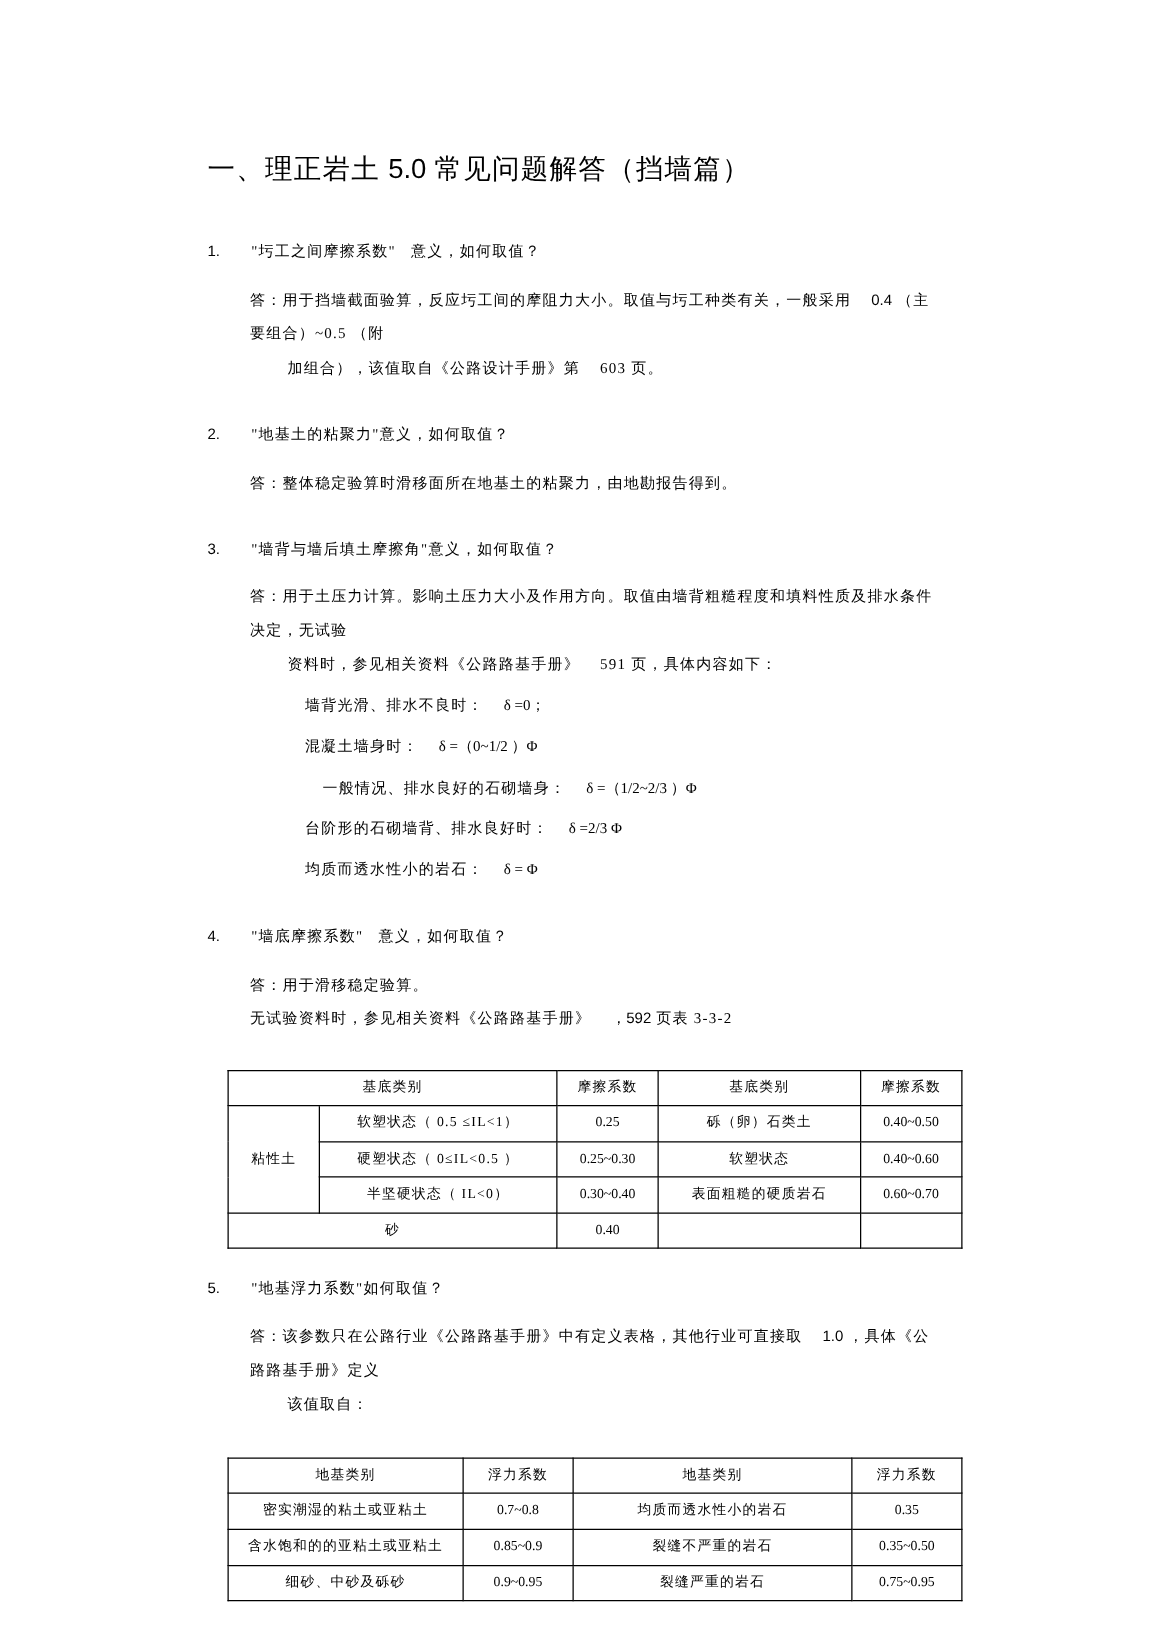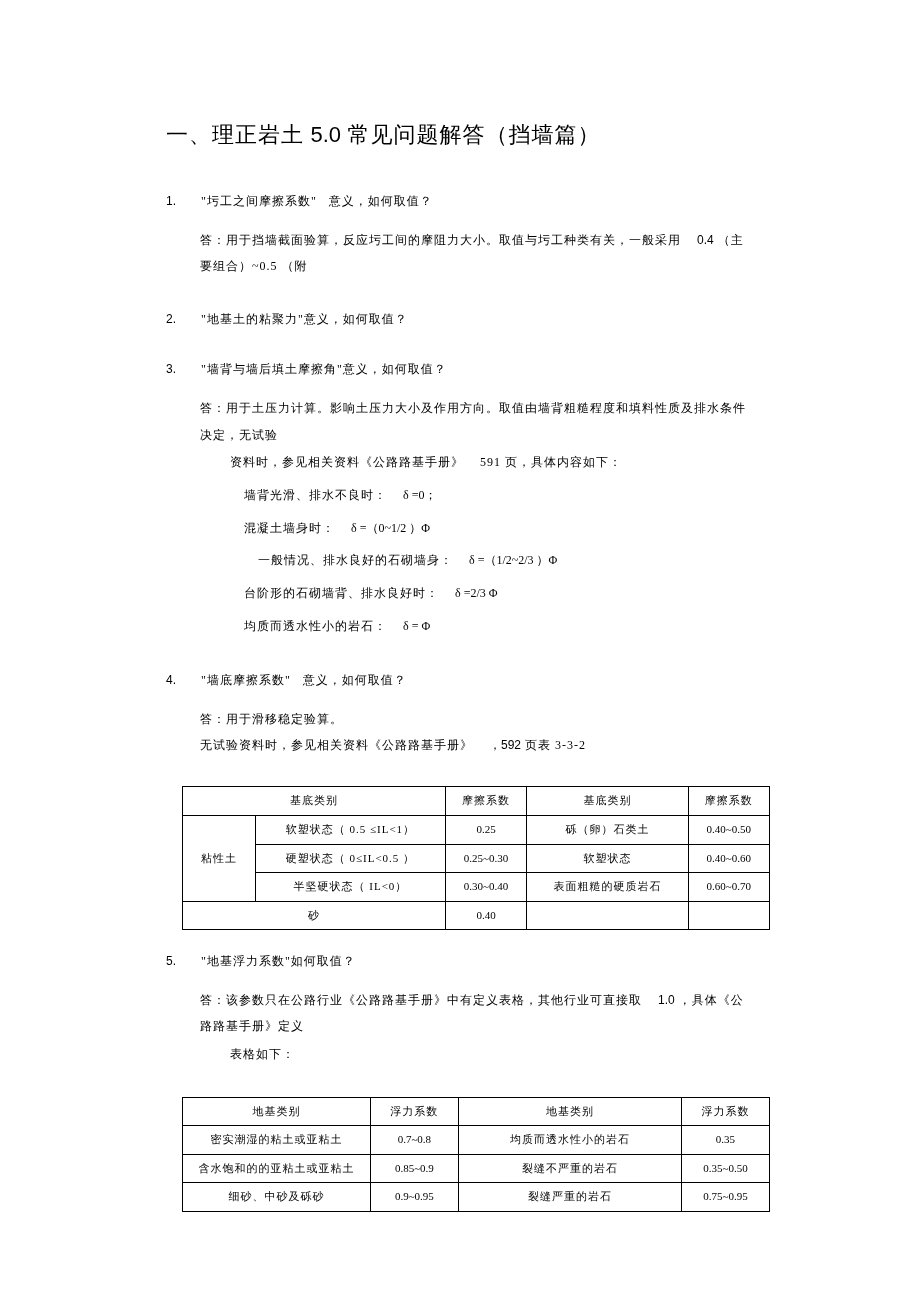--- a/index.html
+++ b/index.html
@@ -106,26 +106,35 @@
       &nbsp;&nbsp;
       <span class="q-title">意义，如何取值？</span>
     </div>
     <div class="ans">
       <span>答：用于挡墙截面验算，反应圬工间的摩阻力大小。取值与圬工种类有关，一般采用</span>
       &nbsp;&nbsp;
       <span class="hl">0.4</span>
       <span>（主要组合）~0.5</span>
       <span>（附</span>
     </div>
+    <div class="indent">
+      <span>加组合），该值取自《公路设计手册》第</span>
+      &nbsp;&nbsp;
+      <span class="hl">603</span>
+      <span>页。</span>
+    </div>
   </div>
 
   <div class="q-block">
     <div class="q-line">
       <span class="q-num">2.</span>
       <span class="q-title">"地基土的粘聚力"意义，如何取值？</span>
+    </div>
+    <div class="ans">
+      <span>答：整体稳定验算时滑移面所在地基土的粘聚力，由地勘报告得到。</span>
     </div>
   </div>
 
   <div class="q-block">
     <div class="q-line">
       <span class="q-num">3.</span>
       <span class="q-title">"墙背与墙后填土摩擦角"意义，如何取值？</span>
     </div>
     <div class="ans">
       <span>答：用于土压力计算。影响土压力大小及作用方向。取值由墙背粗糙程度和填料性质及排水条件决定，无试验</span>
@@ -222,21 +231,21 @@
       <span class="q-num">5.</span>
       <span class="q-title">"地基浮力系数"如何取值？</span>
     </div>
     <div class="ans">
       <span>答：该参数只在公路行业《公路路基手册》中有定义表格，其他行业可直接取</span>
       &nbsp;&nbsp;
       <span class="hl">1.0</span>
       <span>，具体《公路路基手册》定义</span>
     </div>
     <div class="indent">
-      <span>表格如下：</span>
+      <span>该值取自：</span>
     </div>
   </div>
 
   <table>
     <tbody>
         <tr>
       <th style="width:32%">地基类别</th>
       <th style="width:15%">浮力系数</th>
       <th>地基类别</th>
       <th style="width:15%">浮力系数</th>

